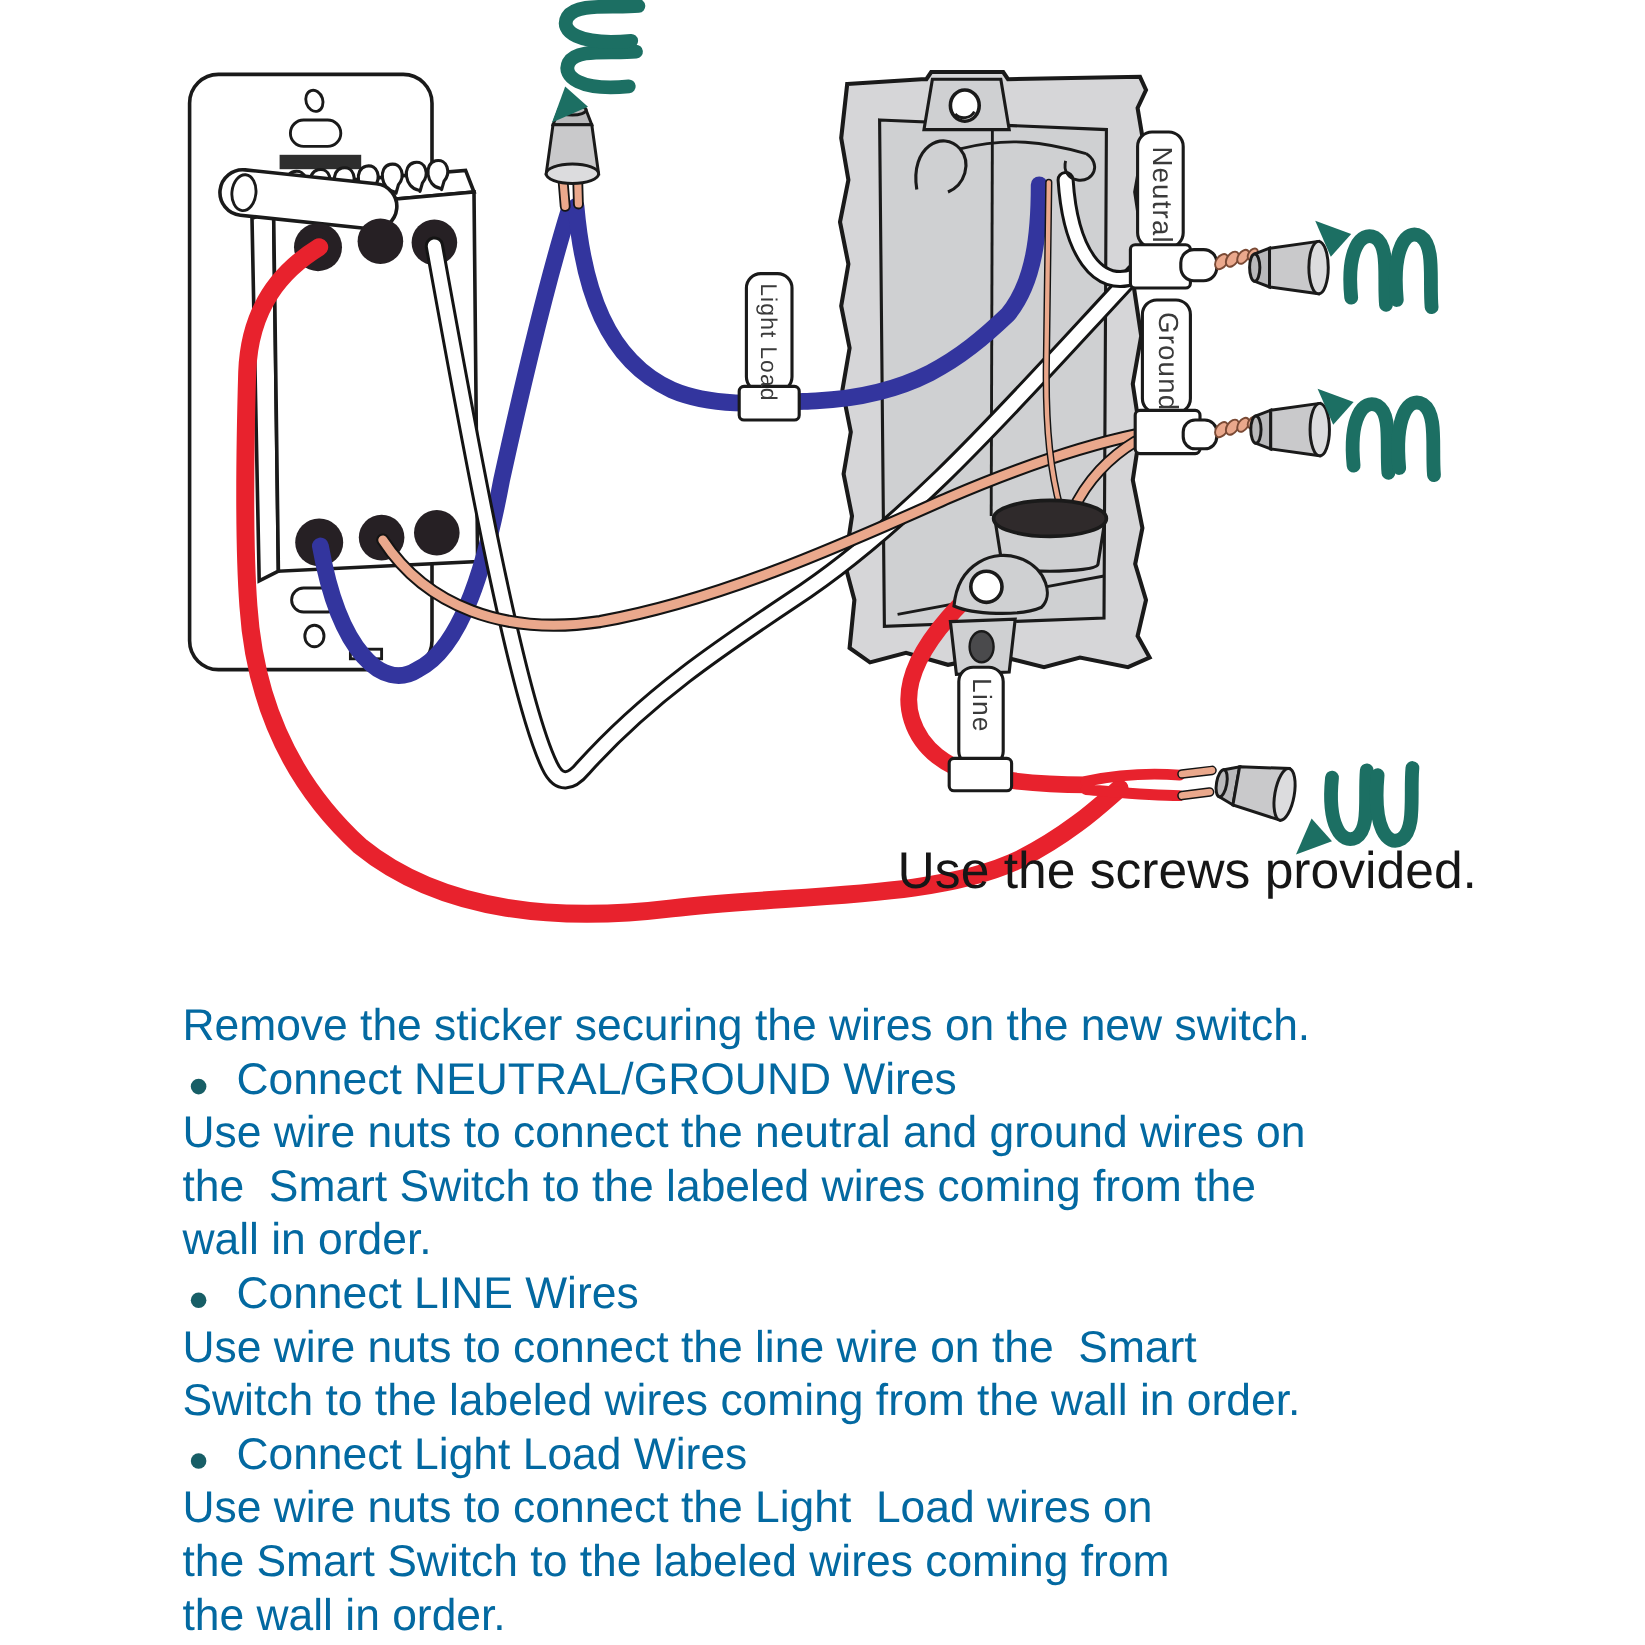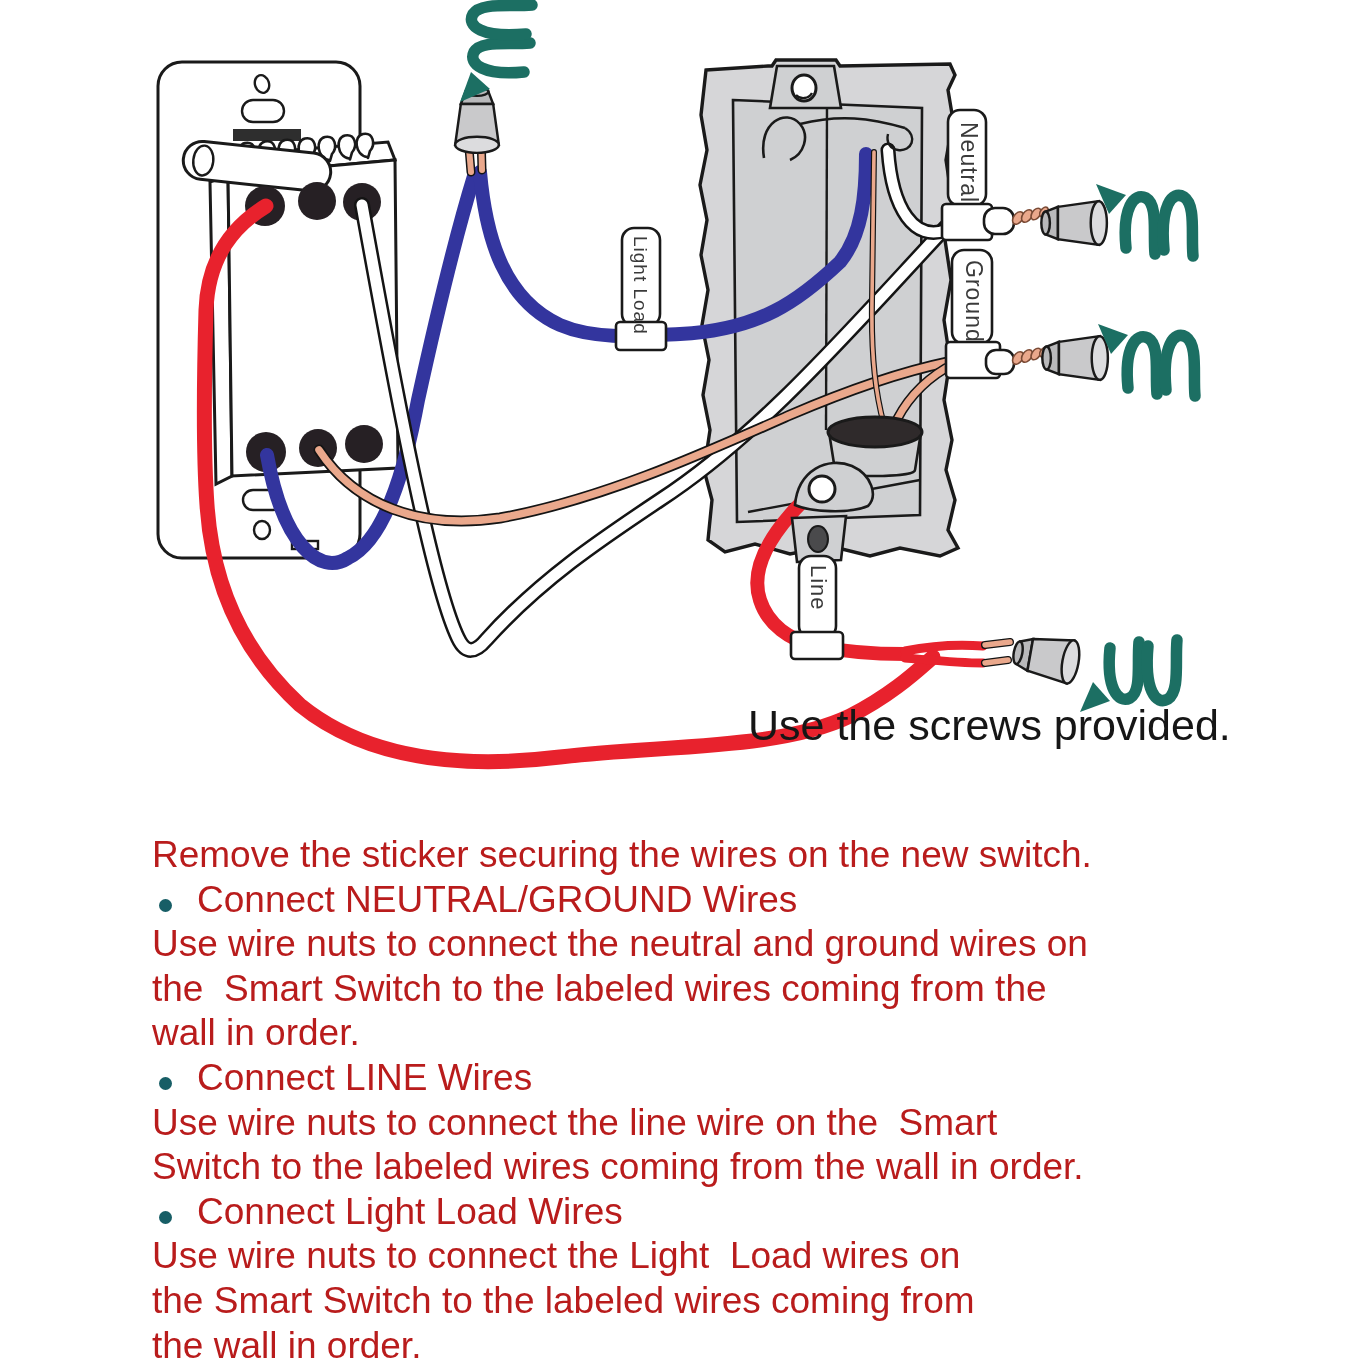--- a/index.html
+++ b/index.html
@@ -34,21 +34,21 @@
   .nutA{fill:#b9b9bb;stroke:#1a1a1a;stroke-width:2.6;}
   .nutB{fill:#c9c9cb;stroke:#1a1a1a;stroke-width:2.6;}
   .nutC{fill:#dcdcde;stroke:#1a1a1a;stroke-width:2.6;}
   .tw{fill:none;stroke:var(--arrow-teal);stroke-width:11.5;stroke-linecap:round;}
   .twh{fill:var(--arrow-teal);stroke:none;}
   .twist{fill:var(--wire-copper);stroke:var(--copper-dark);stroke-width:1.6;}
   .dot-term{fill:#262024;}
   .caption{fill:#161616;font-size:43px;}
   .instr{
     position:absolute;left:152px;top:833px;width:1160px;
-    color:#b91c1c;font-size:37px;white-space:pre-wrap;
+    color:#0369a1;font-size:37px;white-space:pre-wrap;
   }
   .iline{height:44.6px;line-height:44.6px;}
   .dot{
     display:inline-block;width:13px;height:13px;border-radius:50%;
     background:var(--bullet-teal);margin-left:7px;margin-right:25px;
   }
 </style>
 </head>
 <body>
 

